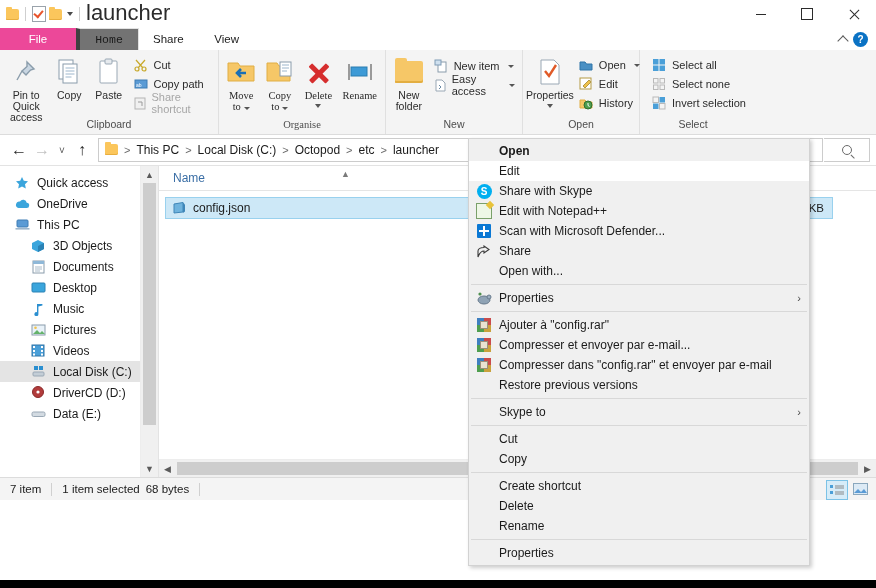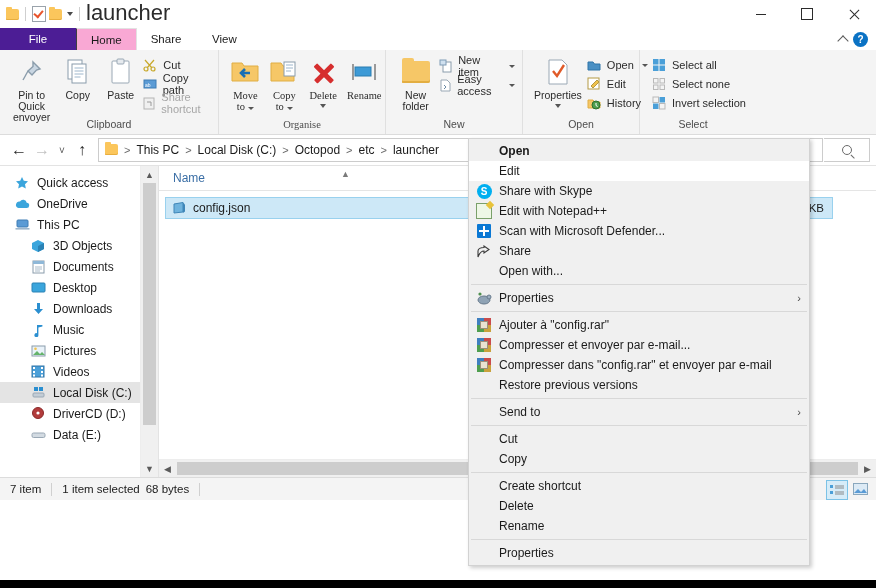--- a/index.html
+++ b/index.html
@@ -44,39 +44,39 @@
   .gl-close:before,.gl-close:after{content:"";position:absolute;left:0;top:5px;width:13px;height:1px;background:#2b2b2b;}
   .gl-close:before{transform:rotate(45deg);}
   .gl-close:after{transform:rotate(-45deg);}
 
   
   .tabbar{height:22px;background:#ffffff;position:relative;display:flex;align-items:stretch;}
   .tab{
     padding:0 14px;height:22px;line-height:22px;font-size:11.5px;color:#1b1b1b;
     display:flex;align-items:center;justify-content:center;min-width:30px;cursor:default;
   }
-  .tab.file{background:#4c1d95;color:#fff;min-width:48px;justify-content:center;}
-  .tab.active{background:#f9a8d4;border-top:1px solid #e2e2e2;border-left:1px solid #404040;border-right:1px solid #e2e2e2;}
+  .tab.file{background:#ec4899;color:#fff;min-width:48px;justify-content:center;}
+  .tab.active{background:#737373;border-top:1px solid #e2e2e2;border-left:4px solid #404040;border-right:1px solid #e2e2e2;font-family:Liberation Mono, monospace;}
   .tab-right{position:absolute;right:4px;top:0;height:22px;display:flex;align-items:center;gap:6px;}
   .chev-up{width:7px;height:7px;border-left:1px solid #5a5a5a;border-top:1px solid #5a5a5a;transform:rotate(45deg);margin-top:3px;}
   .help-ico{width:15px;height:15px;border-radius:50%;background:#0a72c4;color:#fff;font-size:10px;
     display:flex;align-items:center;justify-content:center;font-weight:bold;margin-right:4px;}
 
   
   .ribbon{
     height:84px;background:#f4f4f4;border-bottom:1px solid #dcdcdc;
     display:flex;position:relative;
   }
   .rgroup{position:relative;height:84px;display:flex;flex-direction:column;justify-content:space-between;
     border-right:1px solid #e0e0e0;padding:0 3px;}
   .rgroup-body{display:flex;align-items:flex-start;padding-top:4px;height:62px;}
   .rgroup-title{text-align:center;font-size:10.5px;color:#4d4d4d;height:16px;line-height:13px;}
   .bigbtn{
     width:56px;display:flex;flex-direction:column;align-items:center;gap:2px;
-    font-size:10.5px;color:#2b2b2b;text-align:center;line-height:11px;padding-top:2px;cursor:default;margin-left:8px;
+    font-size:10.5px;color:#2b2b2b;text-align:center;line-height:11px;padding-top:2px;cursor:default;
   }
   .bigbtn.w46{width:46px;}
   .bigbtn.w54{width:54px;}
   .bigbtn .glyph{height:32px;display:flex;align-items:center;justify-content:center;}
   .smallcol{display:flex;flex-direction:column;gap:1px;padding-top:2px;}
   .smallbtn{display:flex;align-items:center;gap:5px;font-size:11px;color:#2b2b2b;height:18px;padding:0 4px;cursor:default;}
   .smallbtn.dim{color:#a6a6a6;}
   .smallbtn .sg{width:16px;height:16px;display:flex;align-items:center;justify-content:center;}
   .mini-caret{width:0;height:0;border-left:3px solid transparent;border-right:3px solid transparent;border-top:3.5px solid #555;margin-left:3px;}
   .caret-dn{width:0;height:0;border-left:3.5px solid transparent;border-right:3.5px solid transparent;border-top:4px solid #555;margin:1px auto 0;}
@@ -205,21 +205,21 @@
         <div class="bigbtn w54">
           <div class="glyph">
             <svg width="24" height="26" viewBox="0 0 24 26">
                 <g fill="none" stroke="#8a9cab" stroke-width="1.4">
               <path d="M13 3 L20 10 L16.5 11 L12 16 L8 12 L13 7.5 Z" fill="#c9d6e2"></path>
                   <path d="M8 12 L3 21"></path>
             </g>
               </svg>
           </div>
           <div><span>Pin to Quick</span><br>
-          <span>envoyer</span></div>
+          <span>access</span></div>
         </div>
         <div class="bigbtn w46">
           <div class="glyph">
             <svg width="24" height="28" viewBox="0 0 24 28">
               <rect x="2" y="2" width="14" height="19" fill="#fff" stroke="#8a9cab"></rect>
               <rect x="6" y="6" width="14" height="19" fill="#fff" stroke="#8a9cab"></rect>
               <g stroke="#9db6cc" stroke-width="1">
                   <path d="M8.5 10h9M8.5 13h9M8.5 16h9M8.5 19h6"></path>
                 </g>
             </svg>
@@ -523,28 +523,20 @@
         </span>
         <span>Documents</span>
       </div>
       <div class="nav-item indent">
         <span class="ni">
           <svg width="15" height="12" viewBox="0 0 15 12">
               <rect x="1" y="1" width="13" height="9" rx="1" fill="#3ba5dc" stroke="#2a82b5"></rect>
             </svg>
         </span>
         <span>Desktop</span>
-      </div>
-      <div class="nav-item indent">
-        <span class="ni">
-          <svg width="13" height="14" viewBox="0 0 13 14">
-              <path d="M5 1h3v6h3l-4.5 5L2 7h3z" fill="#2b8fd0"></path>
-            </svg>
-        </span>
-        <span>Downloads</span>
       </div>
       <div class="nav-item indent">
         <span class="ni">
           <svg width="12" height="14" viewBox="0 0 12 14">
               <path d="M5 2v8.2a2 2 0 1 0 1.4 1.8V4.5l4-1V2z" fill="#2b8fd0"></path>
             </svg>
         </span>
         <span>Music</span>
       </div>
       <div class="nav-item indent">
@@ -769,21 +761,21 @@
 
     <div class="ctxitem">
       <span class="ci-ico"></span>
       <span class="ci-lbl">Restore previous versions</span>
     </div>
 
     <div class="ctxsep"></div>
 
     <div class="ctxitem">
       <span class="ci-ico"></span>
-      <span class="ci-lbl">Send to</span>
+      <span class="ci-lbl">Skype to</span>
       <span class="submark">›</span>
     </div>
 
     <div class="ctxsep"></div>
 
     <div class="ctxitem">
       <span class="ci-ico"></span>
       <span class="ci-lbl">Cut</span>
     </div>
 

